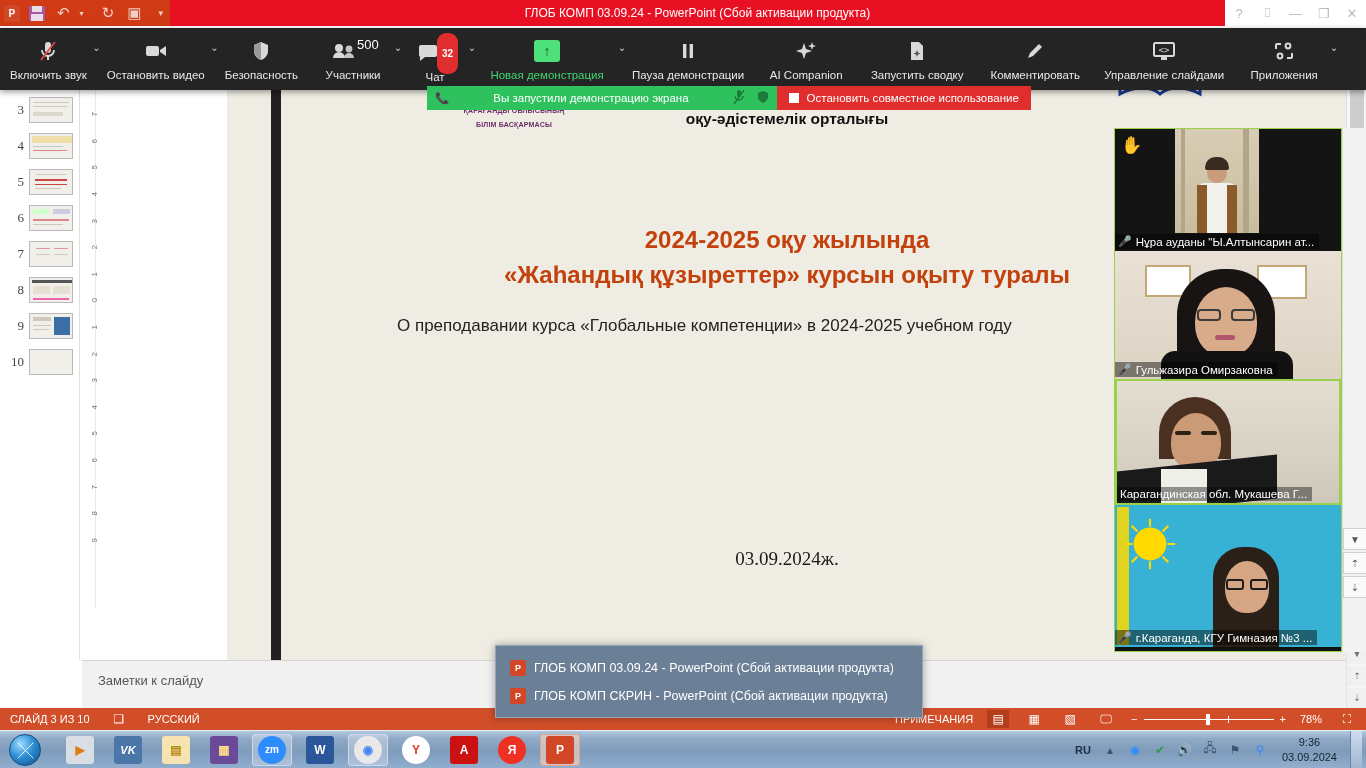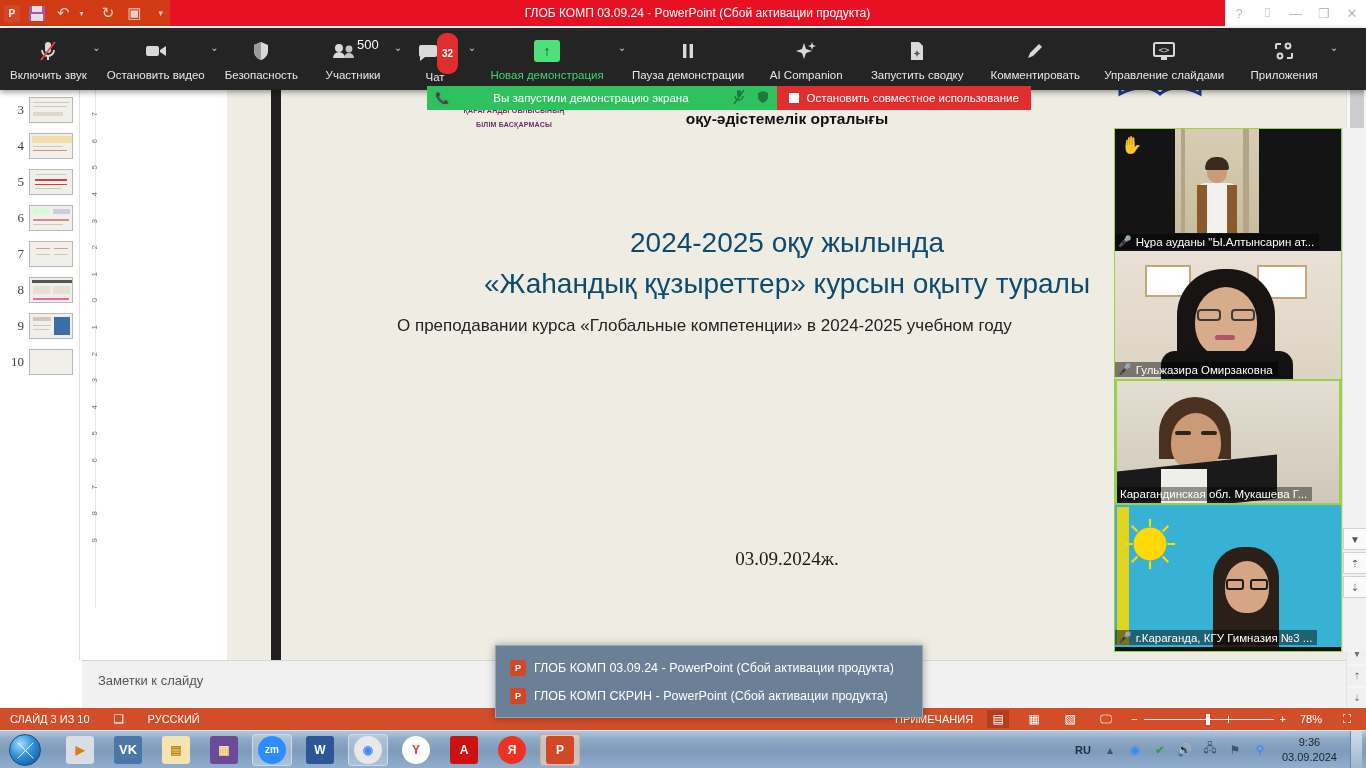--- a/index.html
+++ b/index.html
@@ -91,21 +91,21 @@
   .logo-cap { font-size: 7px; font-weight: bold; color: #6b2d68; line-height: 1.5; margin-top: 3px; letter-spacing: .2px;}
 
   .hdr-text {
     position: absolute; left: 310px; top: 12px; width: 500px; text-align: center;
     font-size: 15.5px; font-weight: bold; color: #111; line-height: 1.5;
   }
   .logo-right { position: absolute; left: 885px; top: 8px; width: 96px; height: 48px; }
 
   .slide-title {
     position: absolute; left: 120px; top: 175px; width: 880px; text-align: center;
-    font-size: 28px; font-weight: normal; color: #0c4a6e; line-height: 1.45;
+    font-size: 24px; font-weight: bold; color: #c2410c; line-height: 1.45;
   }
   .slide-sub {
     position: absolute; left: 120px; top: 268px; width: 1000px;
     text-align: left; padding-left: 50px;
     font-size: 17px; color: #222; white-space: nowrap;
   }
   .slide-date {
     position: absolute; left: 120px; top: 500px; width: 880px; text-align: center;
     font-size: 19px; color: #1a1a1a; font-family: "Liberation Serif", serif;
   }
@@ -472,21 +472,21 @@
 
   <div class="taskbar">
     <div class="start-orb">
         <span class="orb"></span>
       </div>
     <div class="tb-items">
       <div class="tb-item">
         <span class="ico-sq" style="background:#d9dde4;color:#e07b14;">▶</span>
       </div>
       <div class="tb-item">
-        <span class="ico-sq" style="background:#4a76a8;color:#fff;font-size:13px;">VK</span>
+        <span class="ico-sq" style="background:#4a76a8;color:#fff;font-size:11px;font-style:italic;">VK</span>
       </div>
       <div class="tb-item">
         <span class="ico-sq" style="background:#f5e3b0;color:#b98a1a;">▤</span>
       </div>
       <div class="tb-item">
         <span class="ico-sq" style="background:#6b4a9a;color:#ffe08a;">▦</span>
       </div>
       <div class="tb-item pinned">
         <span class="ico-sq" style="background:#2d8cff;color:#fff;font-size:10px;border-radius:50%;">zm</span>
       </div>

